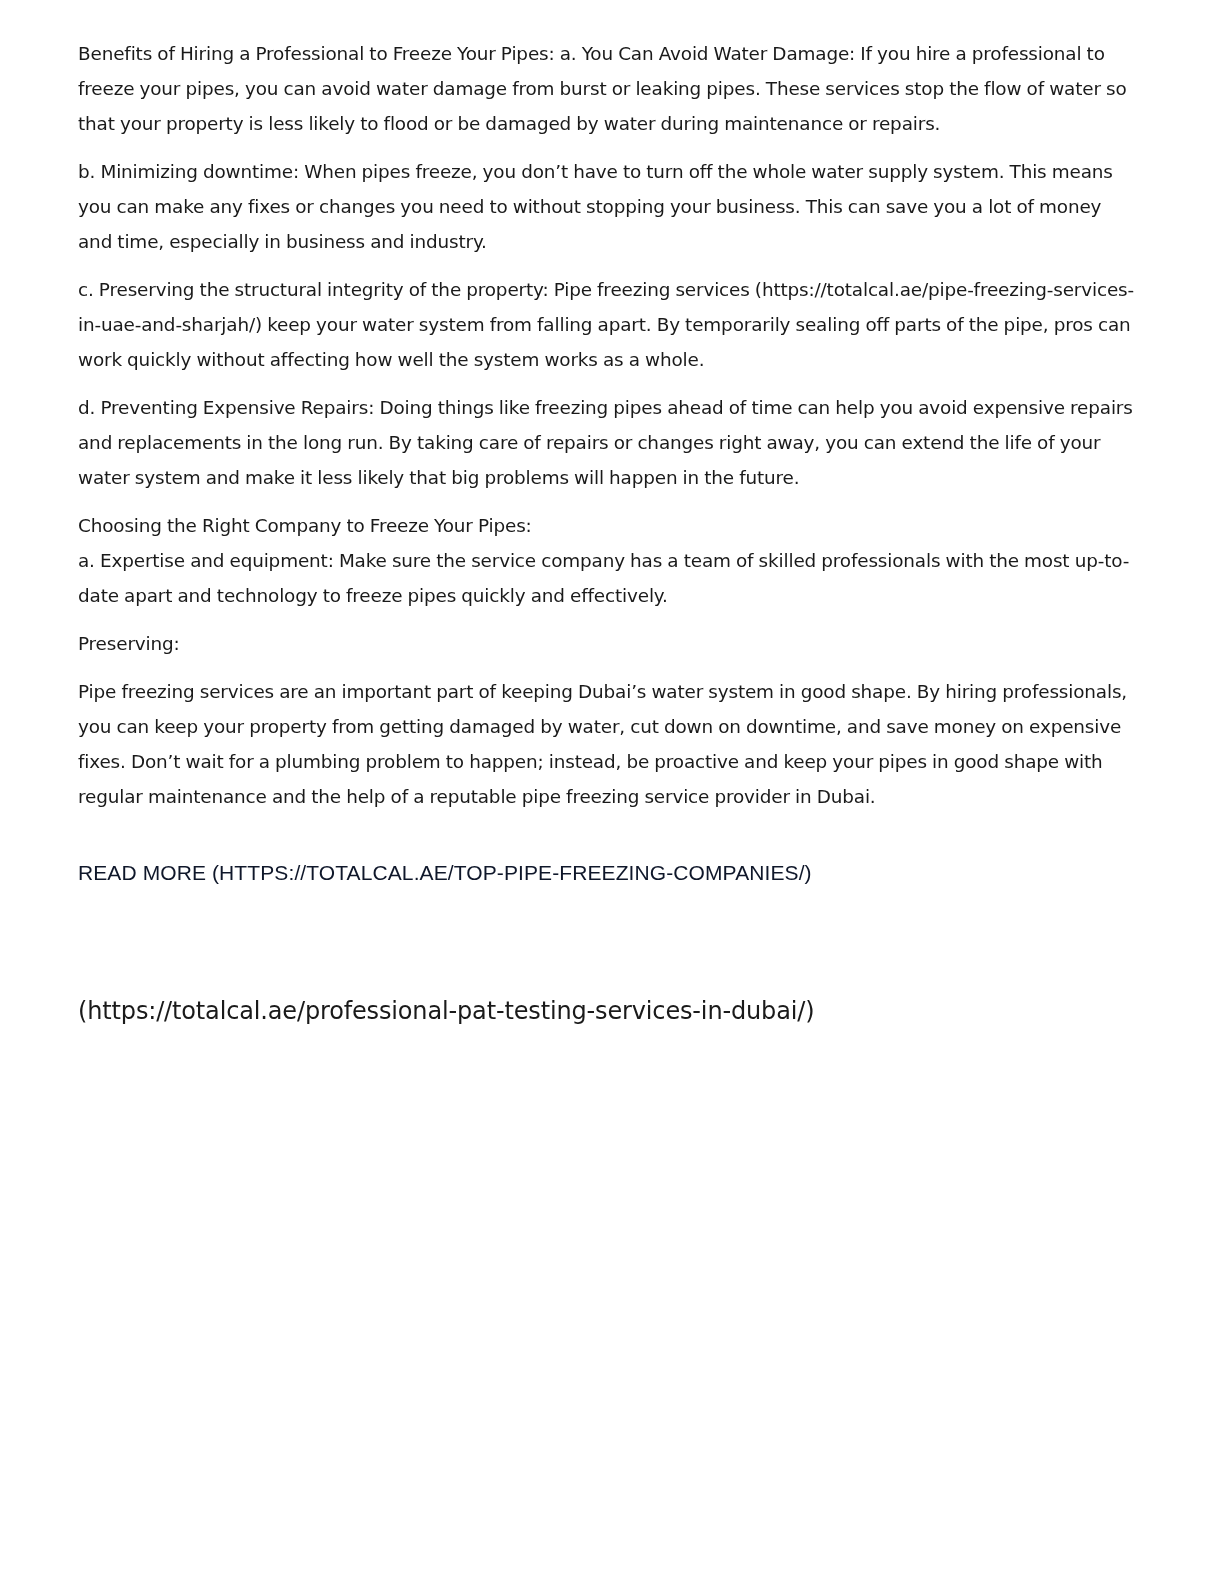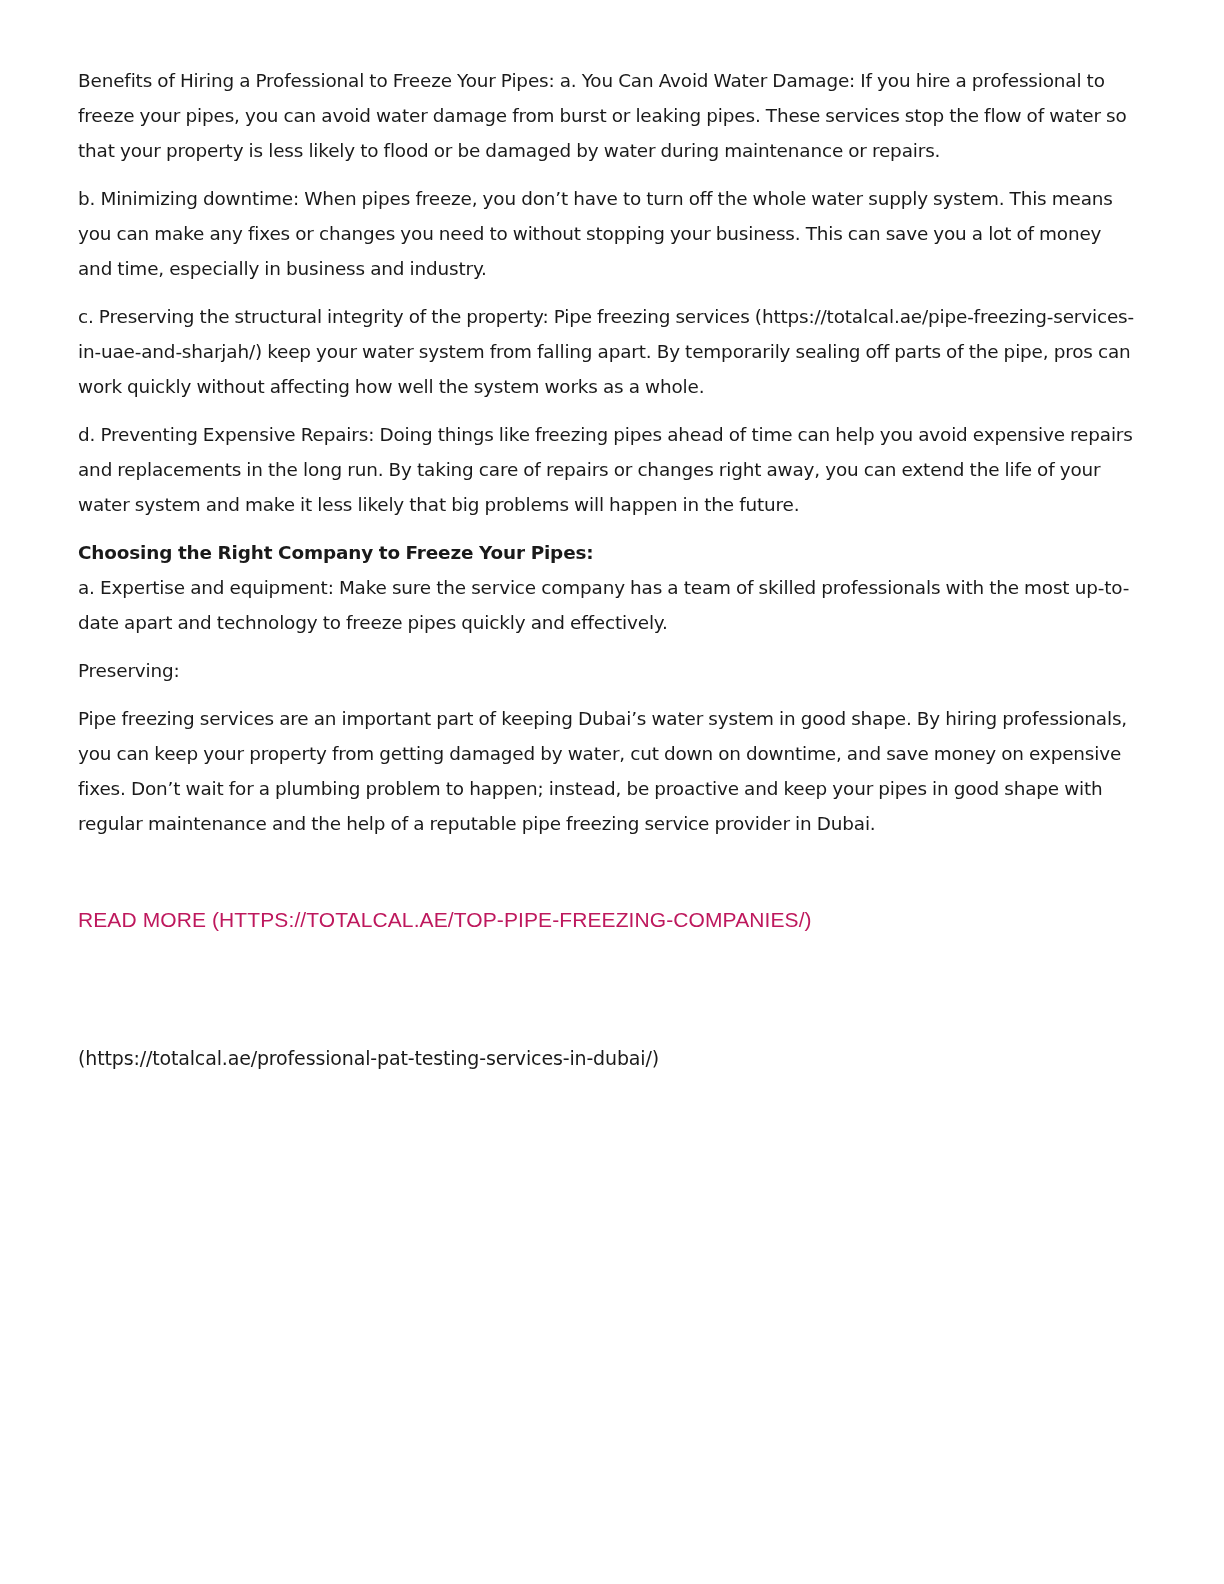--- a/index.html
+++ b/index.html
@@ -1,21 +1,21 @@
 <!DOCTYPE html>
 <html><head>
 <meta charset="utf-8">
 <style>
   html, body { margin: 0; padding: 0; background: #ffffff; }
   body { width: 1224px; height: 1584px; position: relative; overflow: hidden; }
-  .page { position: absolute; left: 78px; top: 63px; width: 1060px; font-family: "DejaVu Sans", sans-serif; color: #1a1a1a; font-size: 18.4px; }
+  .page { position: absolute; left: 78px; top: 36px; width: 1060px; font-family: "DejaVu Sans", sans-serif; color: #1a1a1a; font-size: 18.4px; }
   .para { margin: 0 0 13px 0; line-height: 35px; letter-spacing: -0.15px; word-spacing: -0.5px; }
-  .para.tight { margin-bottom: 0; font-weight: bold; }
-  .read-more { display: block; margin-top: 64px; color: #be185d; font-family: "Liberation Sans", sans-serif; font-size: 21px; letter-spacing: 0.1px; text-decoration: none; line-height: 30px; }
-  .link-bottom { display: block; margin-top: 108px; color: #1a1a1a; text-decoration: none; font-size: 19px; line-height: 30px; letter-spacing: -0.15px; }
+  .para.tight { margin-bottom: 0; }
+  .read-more { display: block; margin-top: 44px; color: #0f172a; font-family: "Liberation Sans", sans-serif; font-size: 21px; letter-spacing: 0.1px; text-decoration: none; line-height: 30px; }
+  .link-bottom { display: block; margin-top: 108px; color: #1a1a1a; text-decoration: none; font-size: 24px; line-height: 30px; letter-spacing: -0.15px; }
 </style>
 </head>
 <body>
 
 <div class="page">
   <p class="para">Benefits of Hiring a Professional to Freeze Your Pipes: a. You Can Avoid Water Damage: If you hire a professional to freeze your pipes, you can avoid water damage from burst or leaking pipes. These services stop the flow of water so that your property is less likely to flood or be damaged by water during maintenance or repairs.</p>
   <p class="para">b. Minimizing downtime: When pipes freeze, you don’t have to turn off the whole water supply system. This means you can make any fixes or changes you need to without stopping your business. This can save you a lot of money and time, especially in business and industry.</p>
   <p class="para">c. Preserving the structural integrity of the property: Pipe freezing services (https://totalcal.ae/pipe-freezing-services-in-uae-and-sharjah/) keep your water system from falling apart. By temporarily sealing off parts of the pipe, pros can work quickly without affecting how well the system works as a whole.</p>
   <p class="para">d. Preventing Expensive Repairs: Doing things like freezing pipes ahead of time can help you avoid expensive repairs and replacements in the long run. By taking care of repairs or changes right away, you can extend the life of your water system and make it less likely that big problems will happen in the future.</p>
   <p class="para tight">Choosing the Right Company to Freeze Your Pipes:</p>

